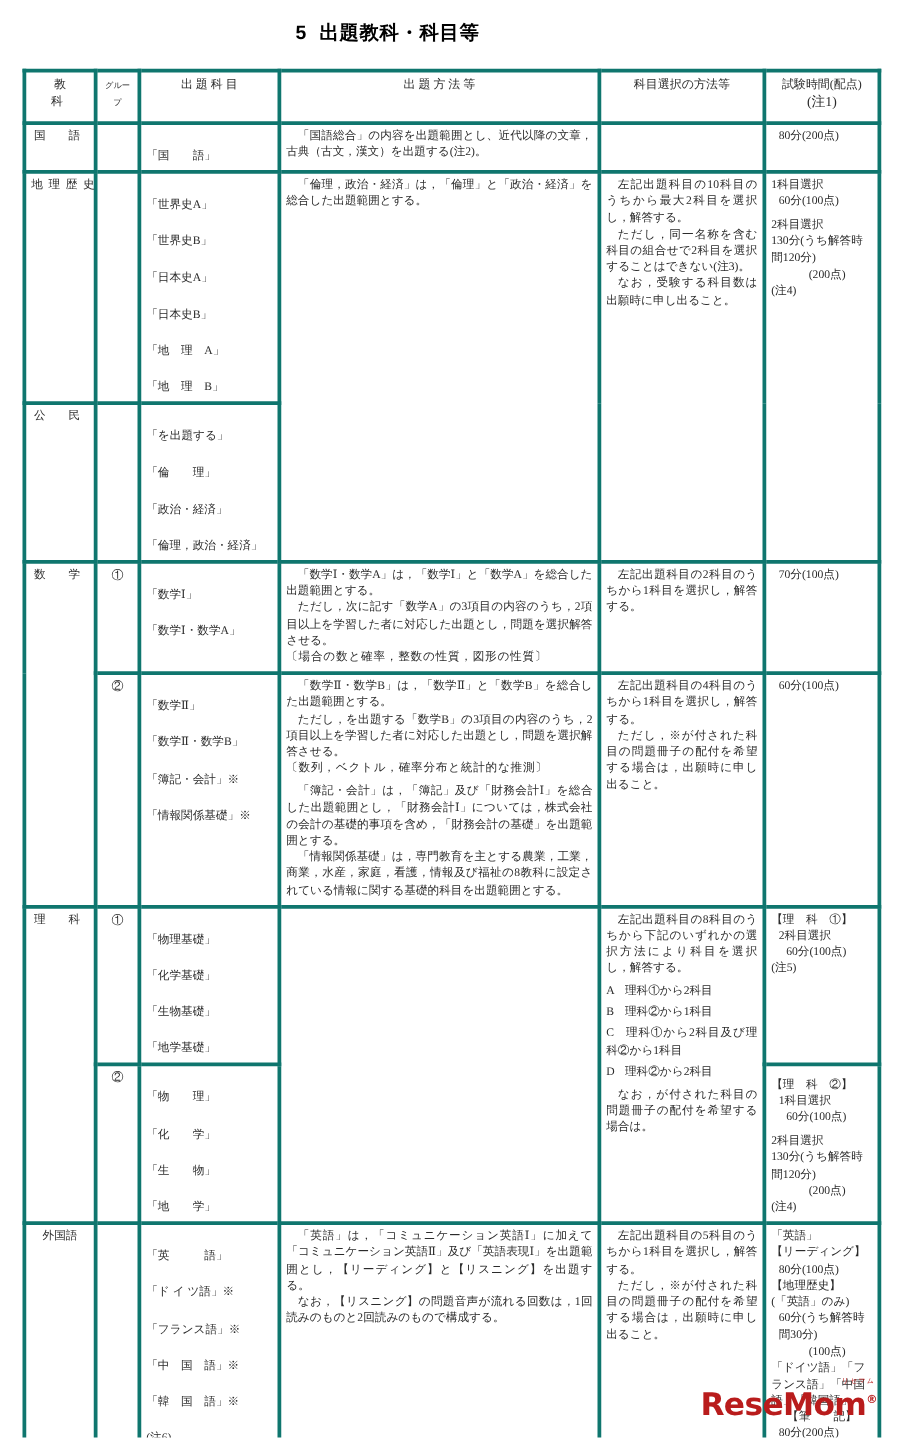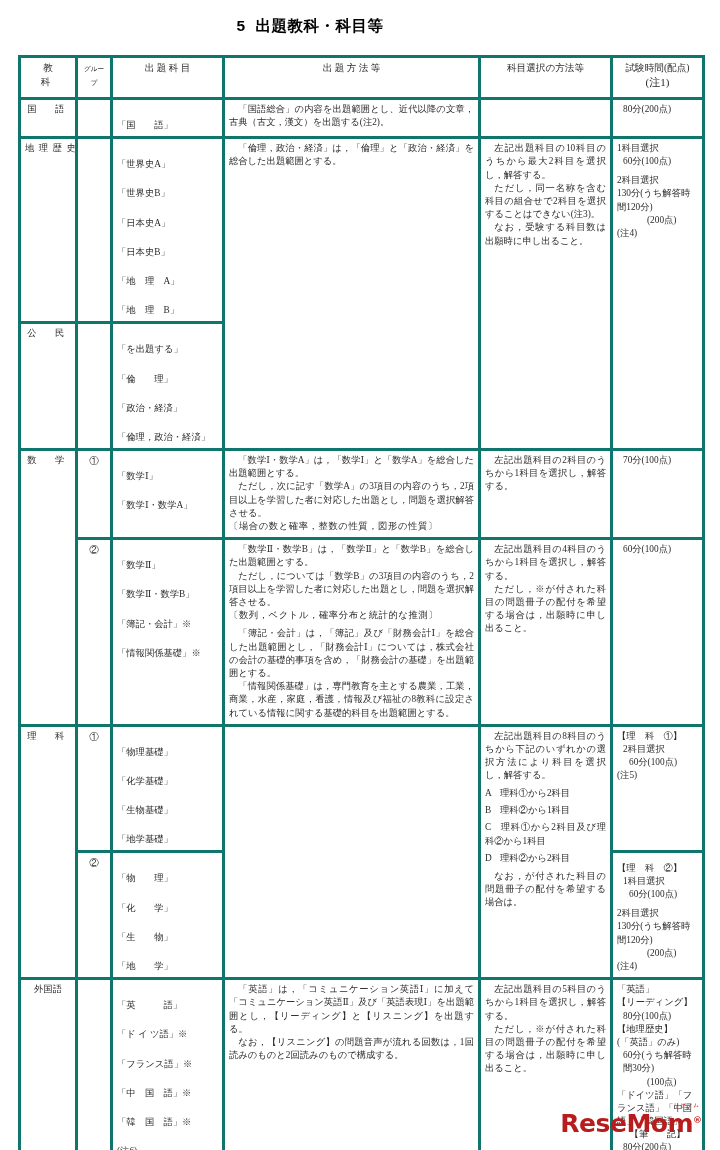--- a/index.html
+++ b/index.html
@@ -233,21 +233,21 @@
     <tr class="dashed-above">
       <td class="group">②</td>
       <td class="exam">
         <div class="ln">「数学Ⅱ」</div>
         <div class="ln">「数学Ⅱ・数学B」</div>
         <div class="ln">「簿記・会計」※</div>
         <div class="ln">「情報関係基礎」※</div>
       </td>
       <td class="method">
         <p class="ind">「数学Ⅱ・数学B」は，「数学Ⅱ」と「数学B」を総合した出題範囲とする。</p>
-        <p class="ind">ただし，については「数学B」の3項目の内容のうち，2項目以上を学習した者に対応した出題とし，問題を選択解答させる。</p>
+        <p class="ind">ただし，を出題する「数学B」の3項目の内容のうち，2項目以上を学習した者に対応した出題とし，問題を選択解答させる。</p>
         <span class="bracketline">〔数列，ベクトル，確率分布と統計的な推測〕</span>
         <p class="ind brk">「簿記・会計」は，「簿記」及び「財務会計Ⅰ」を総合した出題範囲とし，「財務会計Ⅰ」については，株式会社の会計の基礎的事項を含め，「財務会計の基礎」を出題範囲とする。</p>
         <p class="ind">「情報関係基礎」は，専門教育を主とする農業，工業，商業，水産，家庭，看護，情報及び福祉の8教科に設定されている情報に関する基礎的科目を出題範囲とする。</p>
       </td>
       <td class="select">
         <p class="ind">左記出題科目の4科目のうちから1科目を選択し，解答する。</p>
         <p class="ind">ただし，※が付された科目の問題冊子の配付を希望する場合は，出願時に申し出ること。</p>
       </td>
       <td class="time">
         <p class="c1">60分(100点)</p>

